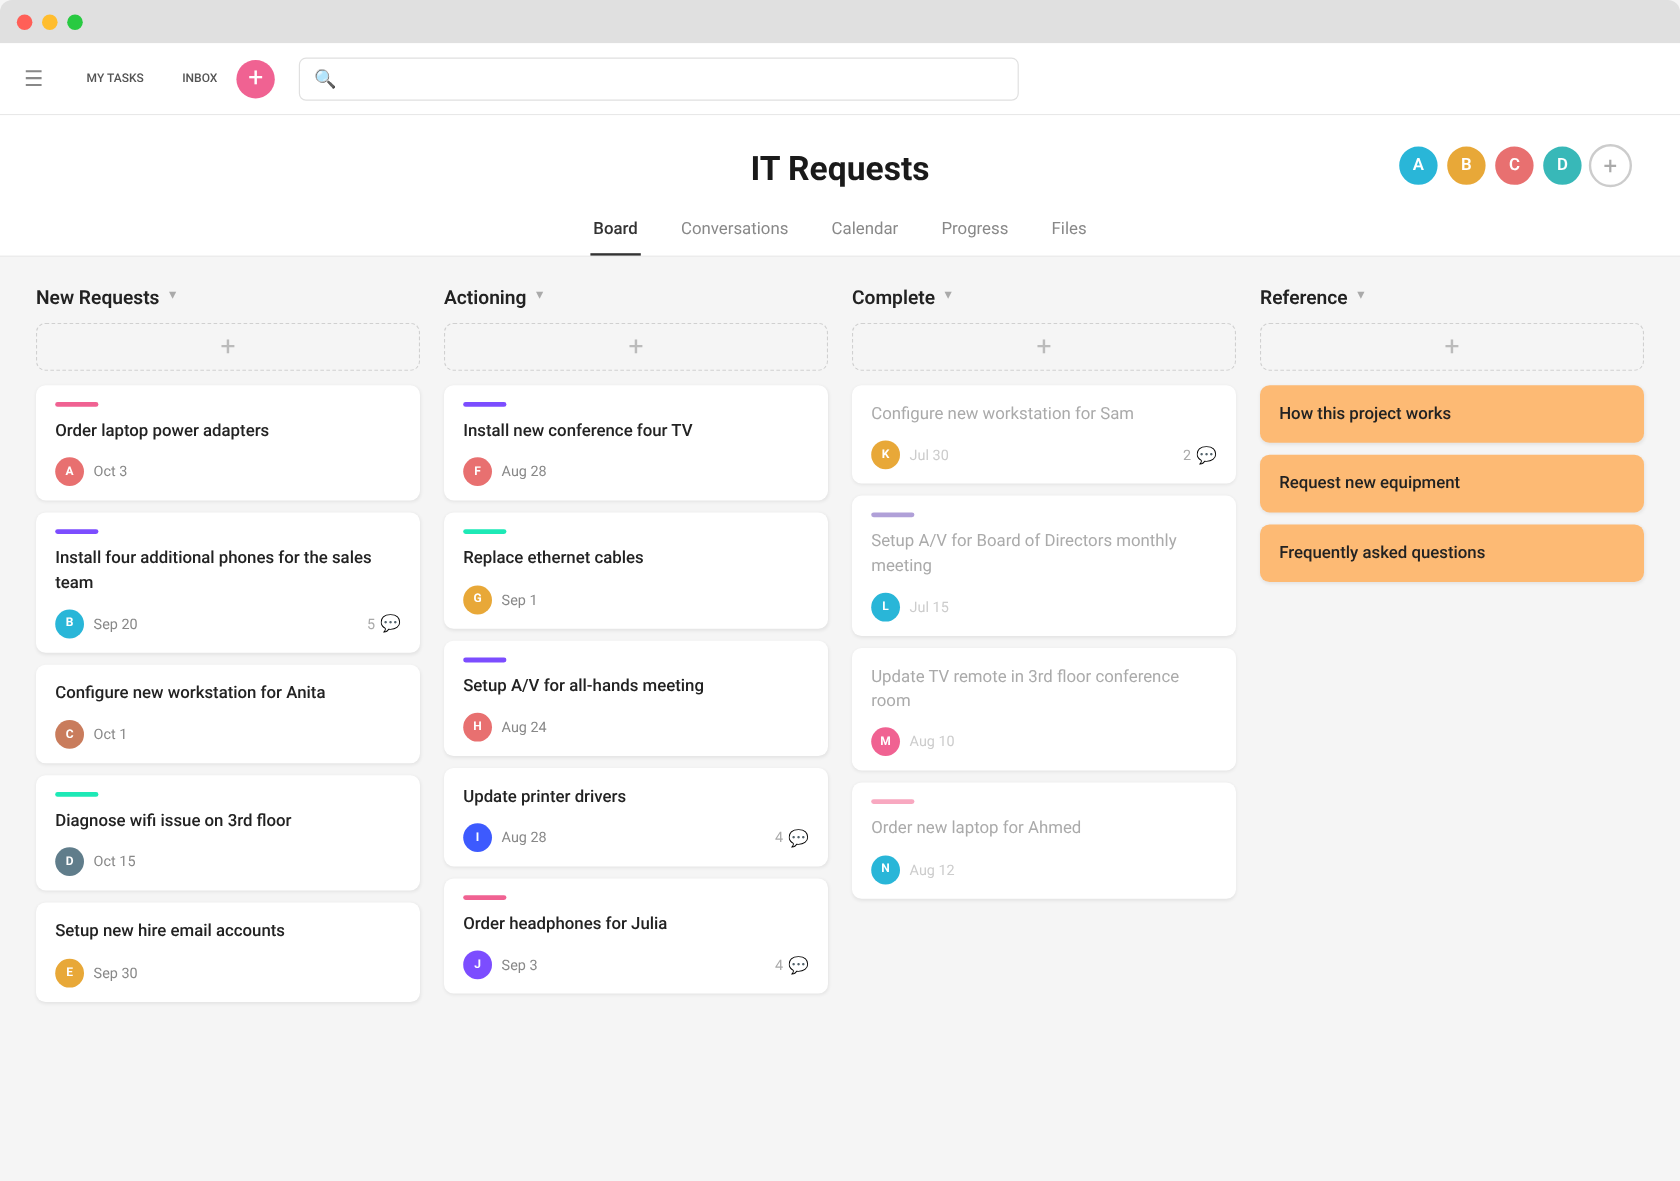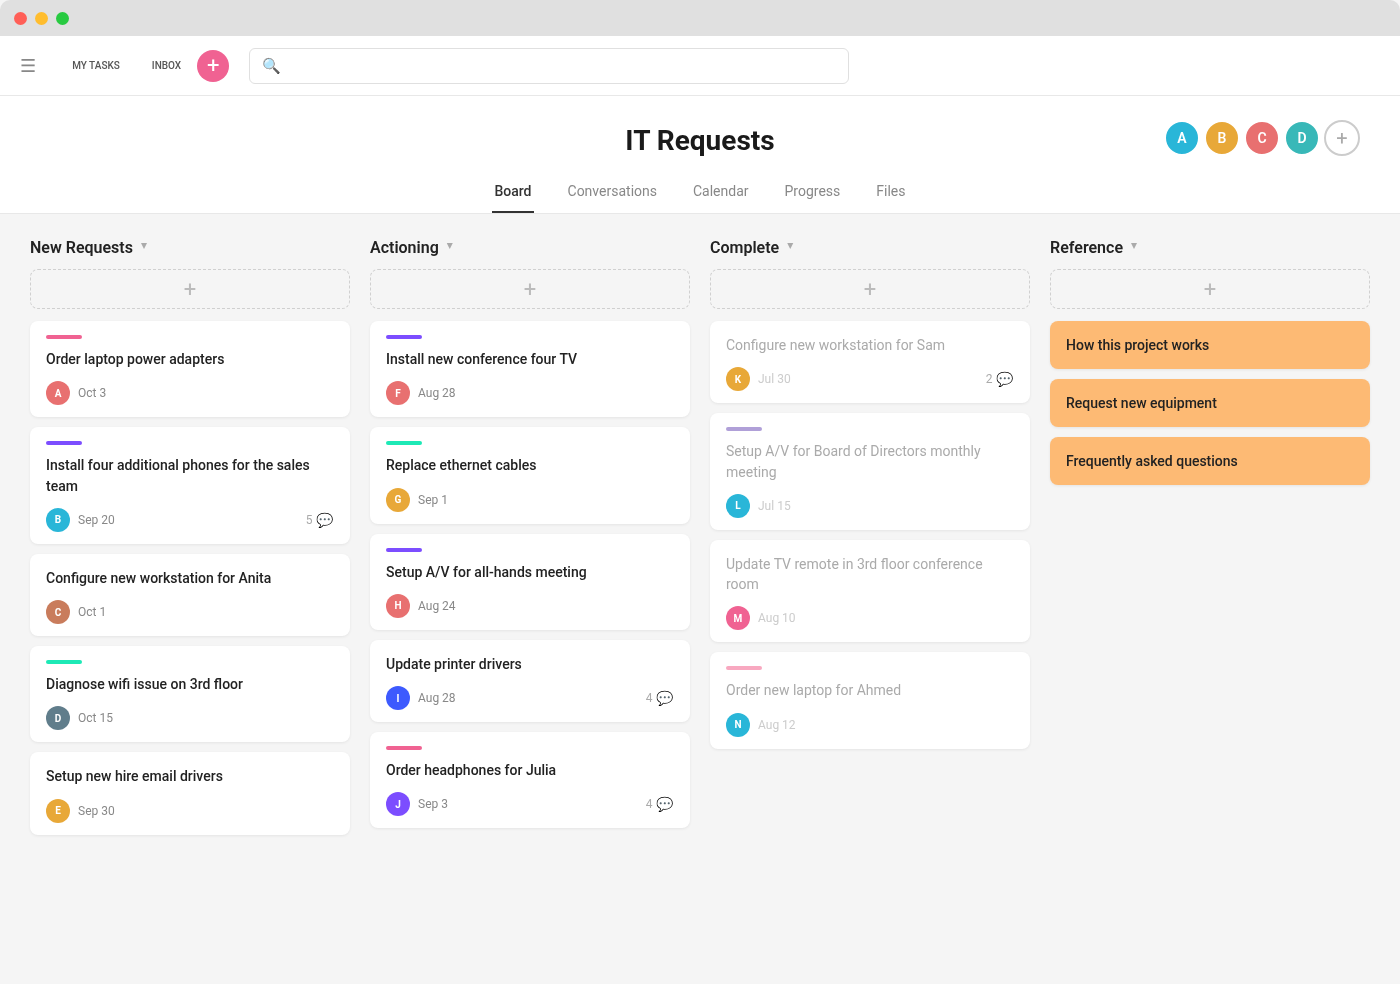--- a/index.html
+++ b/index.html
@@ -327,21 +327,21 @@
     <div class="card">
       <div class="card-accent" style="background:#1de9b6;"></div>
       <div class="card-title">Diagnose wifi issue on 3rd floor</div>
       <div class="card-meta">
         <div class="card-avatar" style="background:#607d8b;">D</div>
         <span class="card-date">Oct 15</span>
       </div>
     </div>
 
     <div class="card">
-      <div class="card-title">Setup new hire email drivers</div>
+      <div class="card-title">Setup new hire email accounts</div>
       <div class="card-meta">
         <div class="card-avatar" style="background:#e8a838;">E</div>
         <span class="card-date">Sep 30</span>
       </div>
     </div>
   </div>
 
   <div class="column">
     <div class="column-header">
       <span class="column-title">Actioning</span>

